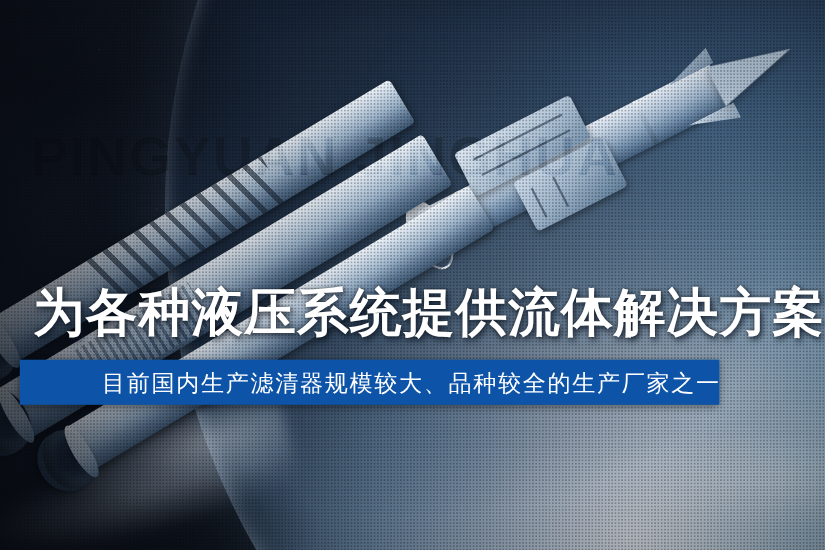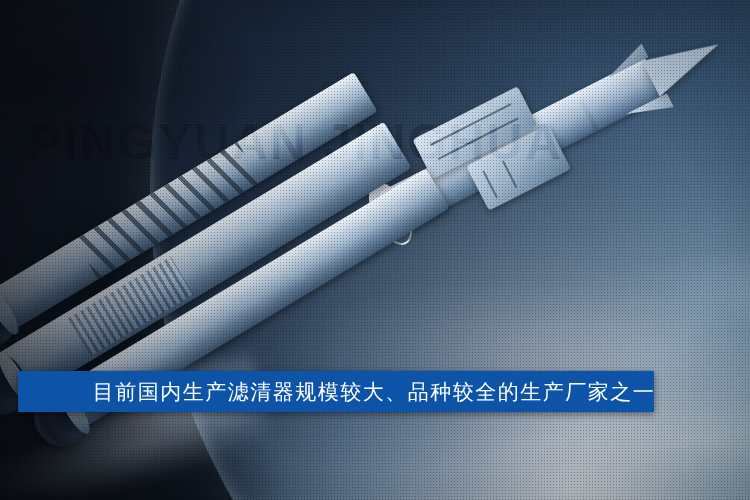--- a/index.html
+++ b/index.html
@@ -270,21 +270,20 @@
     letter-spacing:1px;
     line-height:1;
     text-shadow:2px 3px 6px rgba(10,20,35,.8), 0 0 3px rgba(0,0,0,.55);
   }
   #tagline-bar{
     position:absolute;
     left:18px;top:327px;
     width:636px;height:41px;
     background:#0d54a8;
     box-shadow:0 2px 7px rgba(0,0,0,.45);
-    margin-top:44px;
   }
   #tagline-text{
     position:absolute;
     left:0;top:0;
     width:712px;height:41px;
     display:flex;align-items:center;justify-content:center;
     font-size:21px;
     font-weight:400;
     color:#ffffff;
     letter-spacing:1.5px;
@@ -335,18 +334,19 @@
     <div class="nozzle n3"></div>
     <div class="nozzle-lip l1"></div>
     <div class="nozzle-lip l2"></div>
     <div class="nozzle-lip l3"></div>
   </div>
 
   <div class="layer" id="halftone"></div>
   <div class="layer" id="vignette"></div>
 
   <div id="watermark">PINGYUAN JINGHUA</div>
+  <div id="subtitle">为各种液压系统提供流体解决方案</div>
 
   <div id="tagline-bar">
     <div id="tagline-text">目前国内生产滤清器规模较大、品种较全的生产厂家之一</div>
   </div>
 
 </div>
 
 </body></html>

